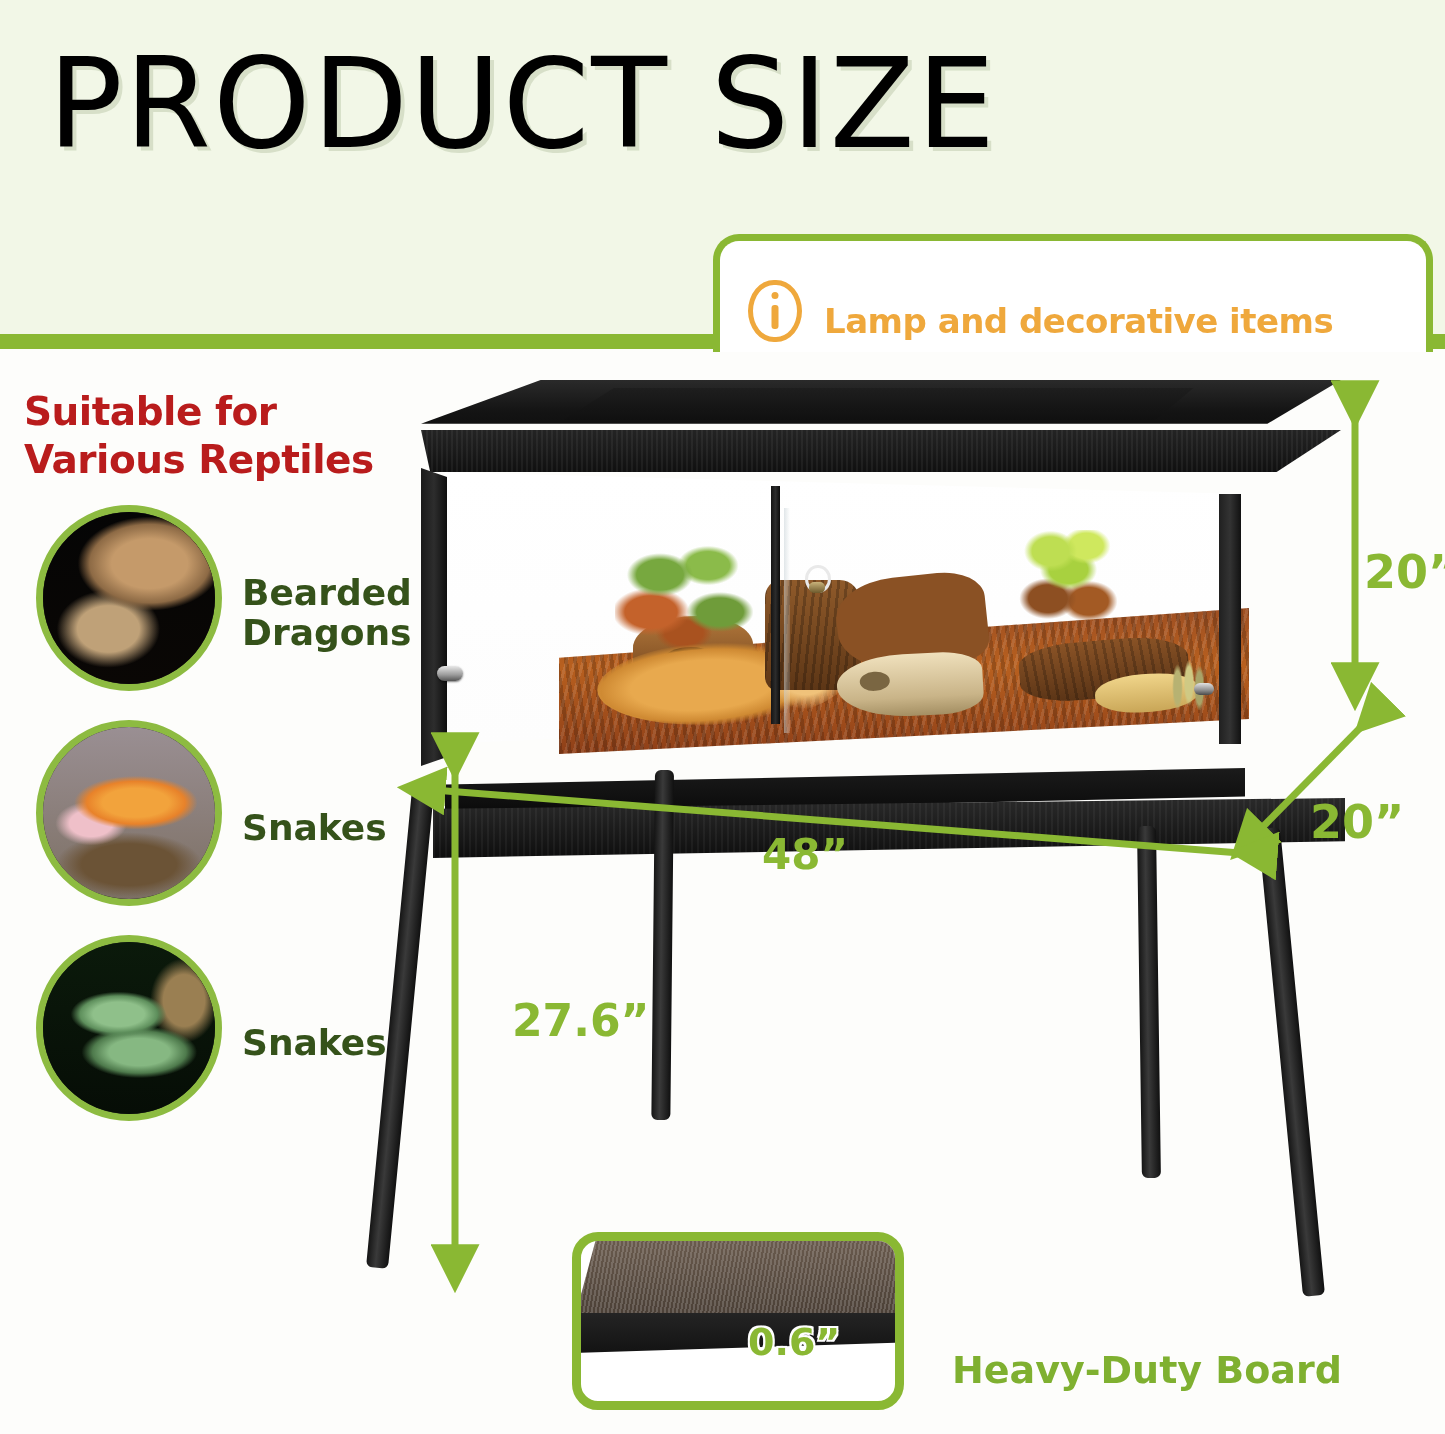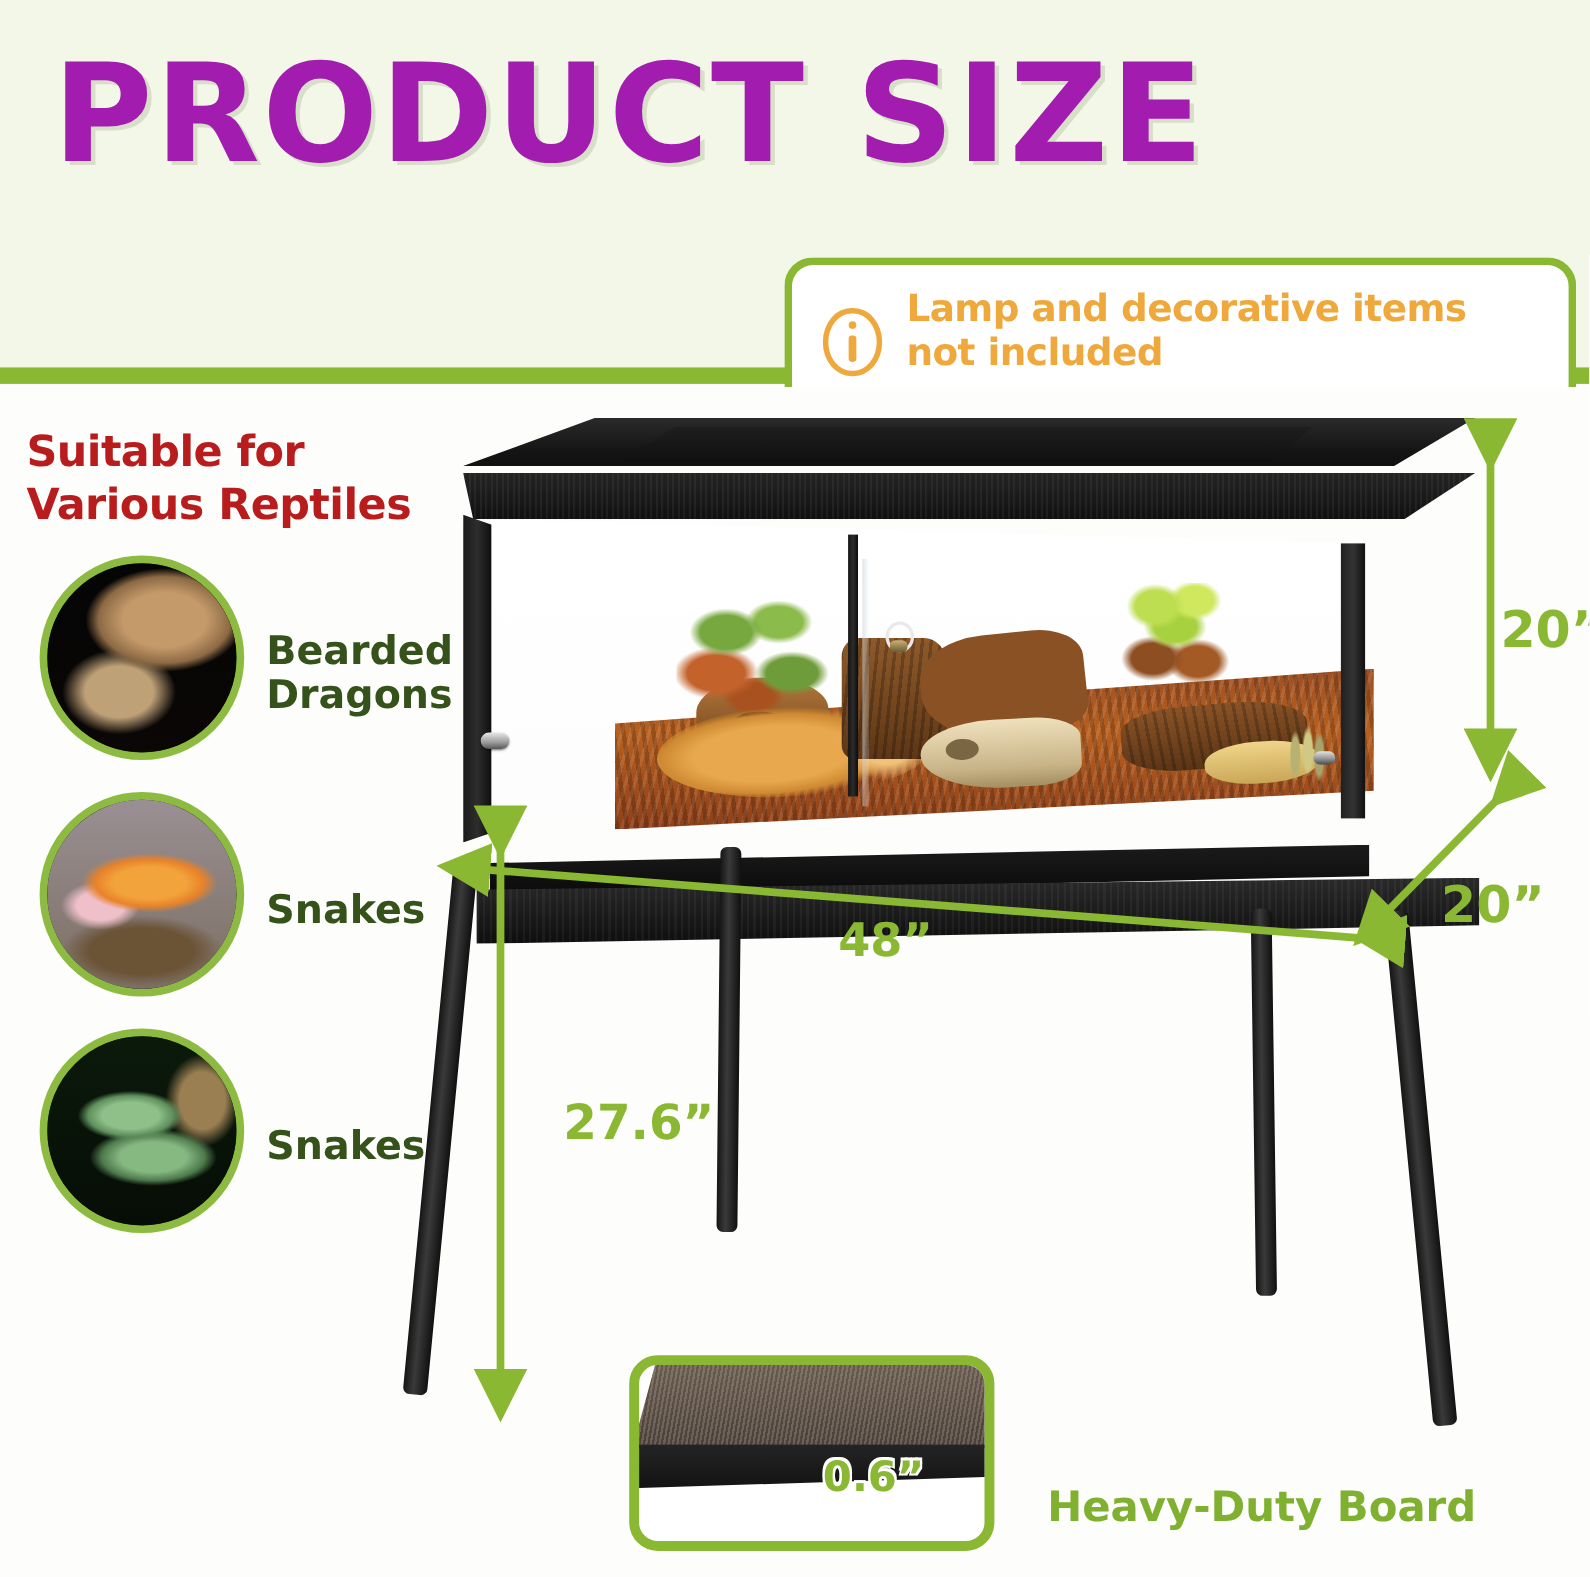--- a/index.html
+++ b/index.html
@@ -16,23 +16,23 @@
     position:absolute;left:0;top:0;width:1445px;height:334px;
     background:#f2f7e7;
   }
   .header-rule{
     position:absolute;left:0;top:334px;width:1445px;height:15px;
     background:#8ab833;
   }
   .title{
     position:absolute;left:48px;top:42px;
     font-size:124px;line-height:1;
-    font-weight:bold;
+    font-weight:normal;
     letter-spacing:2px;
-    color:#a21caf;
+    color:#000000;
     font-family:"DejaVu Sans", sans-serif;
     text-shadow:4px 4px 0 rgba(120,140,90,.22);
     white-space:nowrap;
   }
 
   
   .info-badge{
     position:absolute;left:713px;top:234px;width:720px;height:118px;
     background:#ffffff;
     border:7px solid #8ab833;
@@ -328,21 +328,20 @@
   <div class="header-rule"></div>
 
   <div class="info-badge">
     <div class="info-icon">
       <div class="ring"></div>
         <div class="dot"></div>
         <div class="stem"></div>
     </div>
     <div class="info-text">
       <div>Lamp and decorative items</div>
-      <div>not included</div>
     </div>
   </div>
 
   <div class="suit-head">
     <div>Suitable for</div>
     <div>Various Reptiles</div>
   </div>
 
   <div class="rep-list">
 

